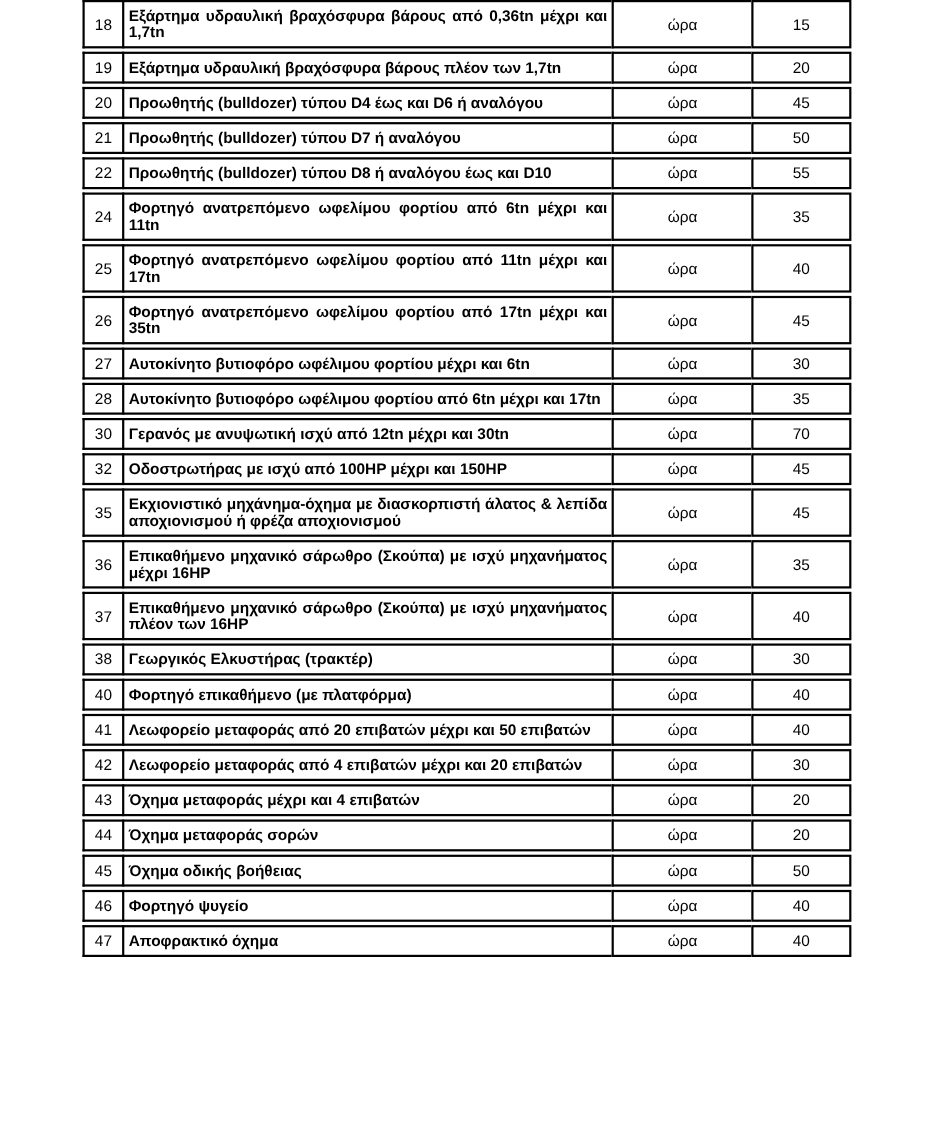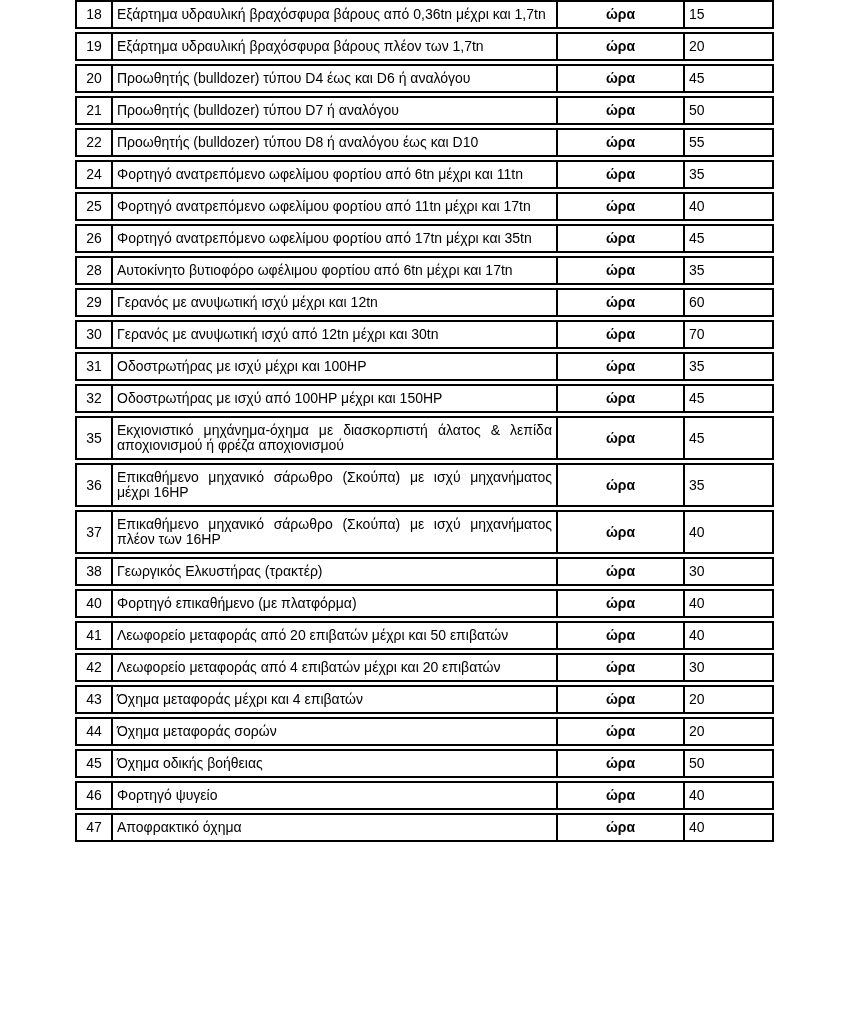--- a/index.html
+++ b/index.html
@@ -44,26 +44,27 @@
   }
   td.col-num {
     text-align: center;
     padding-left: 2px;
     padding-right: 2px;
   }
   td.col-desc {
     text-align: justify;
     padding-left: 7px;
     padding-right: 6px;
+    font-weight: bold;
   }
   td.col-unit {
     text-align: center;
-    font-weight: bold;
   }
   td.col-qty {
+    text-align: center;
   }
 </style>
 </head>
 <body>
 
 <div class="page">
   <table class="rate-table">
     <colgroup>
       <col style="width:36px">
       <col style="width:445px">
@@ -113,42 +114,36 @@
           <td class="col-unit">ώρα</td>
           <td class="col-qty">40</td>
         </tr>
         <tr>
           <td class="col-num">26</td>
           <td class="col-desc">Φορτηγό ανατρεπόμενο ωφελίμου φορτίου από 17tn μέχρι και 35tn</td>
           <td class="col-unit">ώρα</td>
           <td class="col-qty">45</td>
         </tr>
         <tr>
+          <td class="col-num">27</td>
+          <td class="col-desc">Αυτοκίνητο βυτιοφόρο ωφέλιμου φορτίου μέχρι και 6tn</td>
+          <td class="col-unit">ώρα</td>
+          <td class="col-qty">30</td>
+        </tr>
+        <tr>
           <td class="col-num">28</td>
           <td class="col-desc">Αυτοκίνητο βυτιοφόρο ωφέλιμου φορτίου από 6tn μέχρι και 17tn</td>
           <td class="col-unit">ώρα</td>
           <td class="col-qty">35</td>
         </tr>
         <tr>
-          <td class="col-num">29</td>
-          <td class="col-desc">Γερανός με ανυψωτική ισχύ μέχρι και 12tn</td>
-          <td class="col-unit">ώρα</td>
-          <td class="col-qty">60</td>
-        </tr>
-        <tr>
           <td class="col-num">30</td>
           <td class="col-desc">Γερανός με ανυψωτική ισχύ από 12tn μέχρι και 30tn</td>
           <td class="col-unit">ώρα</td>
           <td class="col-qty">70</td>
-        </tr>
-        <tr>
-          <td class="col-num">31</td>
-          <td class="col-desc">Οδοστρωτήρας με ισχύ μέχρι και 100HP</td>
-          <td class="col-unit">ώρα</td>
-          <td class="col-qty">35</td>
         </tr>
         <tr>
           <td class="col-num">32</td>
           <td class="col-desc">Οδοστρωτήρας με ισχύ από 100HP μέχρι και 150HP</td>
           <td class="col-unit">ώρα</td>
           <td class="col-qty">45</td>
         </tr>
         <tr>
           <td class="col-num">35</td>
           <td class="col-desc">Εκχιονιστικό μηχάνημα-όχημα με διασκορπιστή άλατος &amp; λεπίδα αποχιονισμού ή φρέζα αποχιονισμού</td>

